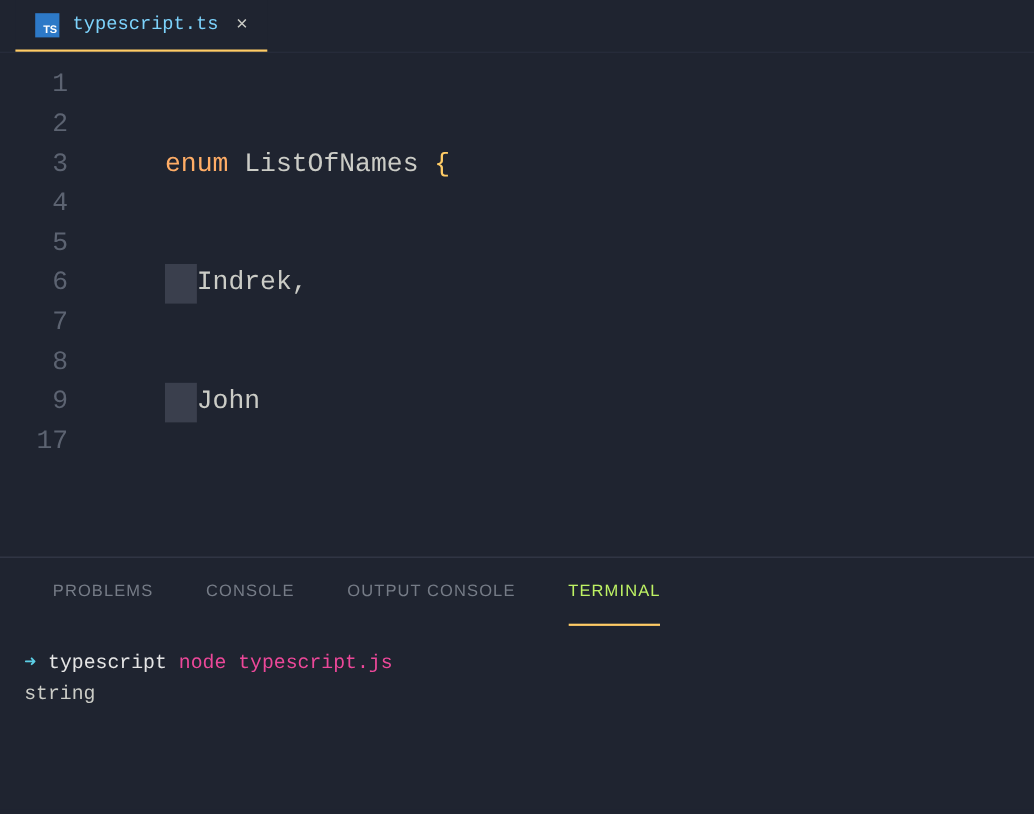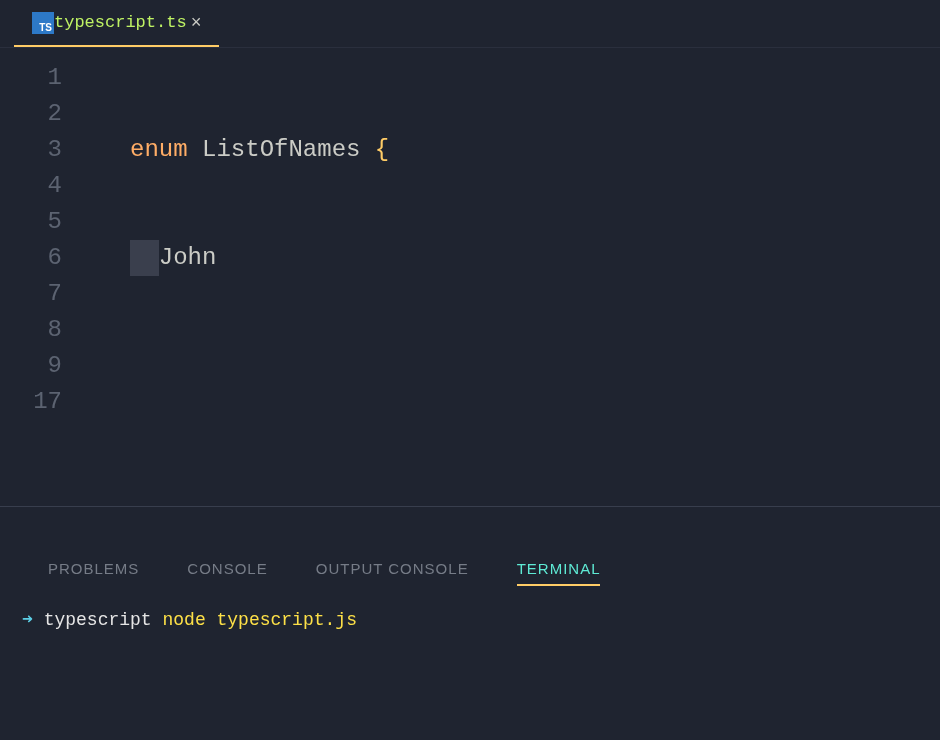--- a/index.html
+++ b/index.html
@@ -21,39 +21,39 @@
       display: flex;
       align-items: stretch;
       border-bottom: 1px solid #2a2f3d;
     }
     .tab {
       display: flex;
       align-items: center;
       padding: 0 18px;
       background: #1f2430;
       border-bottom: 2px solid #ffcc66;
-      gap: 0;
+      gap: 12px;
       cursor: pointer;
       margin-left: 14px;
     }
     .ts-icon {
       width: 22px;
       height: 22px;
       background: #2d79c7;
       display: flex;
       align-items: flex-end;
       justify-content: flex-end;
       font-size: 10px;
       font-weight: bold;
       color: #fff;
       padding: 0 2px 1px 0;
       font-family: sans-serif;
     }
     .tab-label {
-      color: #bef264;
+      color: #7dd3fc;
       font-size: 17px;
       text-align: center;
     }
     .close-icon {
       color: #cbccc6;
       font-size: 18px;
       margin-left: 4px;
       cursor: pointer;
     }
     .editor {
@@ -77,20 +77,21 @@
     .code {
       flex: 1;
       font-size: 24px;
       line-height: 36px;
       padding-top: 12px;
       padding-left: 40px;
       white-space: pre;
     }
     .code-line {
       height: 36px;
+      margin-left: 20px;
     }
     .tok-keyword { color: #ffad66; }
     .tok-type { color: #cbccc6; }
     .tok-brace { color: #ffcc66; }
     .tok-ident { color: #cbccc6; }
     .tok-punct { color: #cbccc6; }
     .indent-guide {
       background: #3a3f4d;
       display: inline-block;
     }
@@ -103,35 +104,34 @@
       display: flex;
       gap: 48px;
       padding: 22px 48px 14px 48px;
       font-family: sans-serif;
       font-size: 15px;
       letter-spacing: 1px;
     }
     .panel-tab {
       color: #767c87;
       cursor: pointer;
-      margin-top: 31px;
     }
     .panel-tab.active {
-      color: #5eead4;
+      color: #bef264;
       border-bottom: 2px solid #ffcc66;
-      padding-bottom: 7px;
+      padding-bottom: 21px;
     }
     .terminal {
       padding: 6px 22px;
       font-size: 18px;
       line-height: 28px;
     }
     .term-arrow { color: #5ccfe6; }
     .term-dir { color: #e5e5e5; }
-    .term-cmd { color: #fde047; }
+    .term-cmd { color: #ec4899; }
     .term-output { color: #cbccc6; }
     .term-cursor {
       display: inline-block;
       width: 11px;
       height: 20px;
       background: #cbccc6;
       vertical-align: middle;
     }
   </style>
 </head>
@@ -153,33 +153,35 @@
     <div>4</div>
     <div>5</div>
     <div>6</div>
     <div>7</div>
     <div>8</div>
     <div>9</div>
     <div>17</div>
   </div>
   <div class="code">
     <div class="code-line"><span class="tok-keyword">enum</span> <span class="tok-type">ListOfNames</span> <span class="tok-brace">{</span></div>
+    <div class="code-line"><span class="indent-guide">  </span><span class="tok-ident">Indrek</span><span class="tok-punct">,</span></div>
     <div class="code-line"><span class="indent-guide">  </span><span class="tok-ident">John</span></div>
     
     
     
     
     
     
   </div>
 </div>
 
 <div class="panel">
   <div class="panel-tabs">
     <span class="panel-tab">PROBLEMS</span>
     <span class="panel-tab">CONSOLE</span>
     <span class="panel-tab">OUTPUT CONSOLE</span>
     <span class="panel-tab active">TERMINAL</span>
   </div>
   <div class="terminal">
     <div><span class="term-arrow">➜</span>  <span class="term-dir">typescript</span> <span class="term-cmd">node typescript.js</span></div>
+    <div class="term-output">string</div>
   </div>
 </div>
 
 </body></html>

